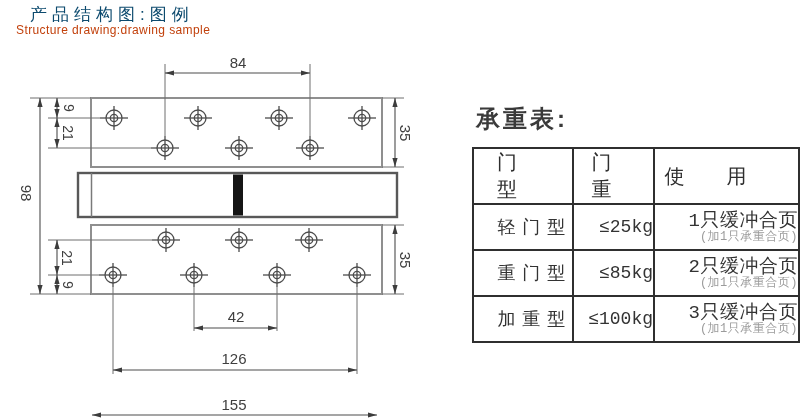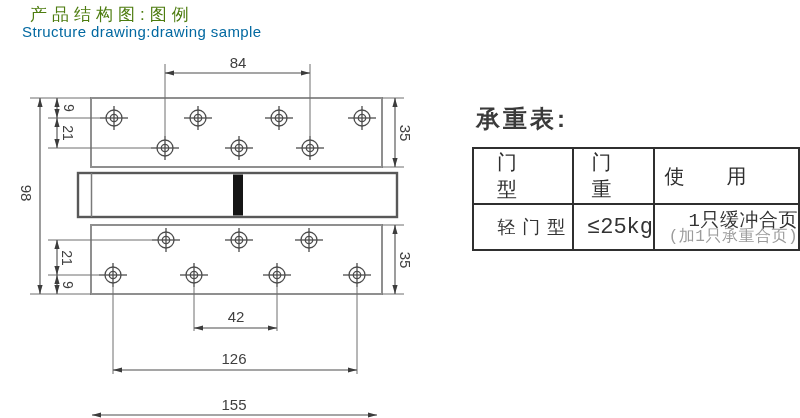--- a/index.html
+++ b/index.html
@@ -2,25 +2,25 @@
 <html><head>
 <meta charset="utf-8">
 <style>
   html,body{margin:0;padding:0;}
   body{
     width:800px;height:418px;position:relative;background:#ffffff;
     font-family:"Liberation Sans","DejaVu Sans",sans-serif;overflow:hidden;
   }
   
   .hdr-cn{
-    position:absolute;left:30px;top:3px;font-size:17px;color:#4d7c0f;
+    position:absolute;left:30px;top:3px;font-size:17px;color:#0c4a6e;
     letter-spacing:5px;font-weight:400;
   }
   .hdr-en{
-    position:absolute;left:22px;top:23px;font-size:15px;color:#0369a1;
+    position:absolute;left:16px;top:23px;font-size:12px;color:#c2410c;
     letter-spacing:0.4px;
   }
   
   .drawing-svg{position:absolute;left:0;top:0;}
   .dimtxt{font-size:15px;fill:#3f3f3f;font-family:"Liberation Sans","DejaVu Sans",sans-serif;}
   .dimtxt-sm{font-size:14px;fill:#3f3f3f;font-family:"Liberation Sans","DejaVu Sans",sans-serif;}
   
   .load-wrap{position:absolute;left:472px;top:104px;width:282px;}
   .load-title{
     font-size:24px;font-weight:bold;color:#3a3a3a;letter-spacing:3px;
@@ -35,24 +35,24 @@
   }
   table.load col.c1{width:100px;}
   table.load col.c2{width:81px;}
   table.load col.c3{width:145px;}
   table.load th{height:41px;font-size:20px;font-weight:400;color:#2e2e2e;}
   th.h1{letter-spacing:1.6em;padding-left:1.6em;}
   th.h2{letter-spacing:1.2em;padding-left:1.2em;}
   th.h3{letter-spacing:2.1em;padding-left:2.1em;}
   table.load td{height:44px;text-align:right;}
   td.type{font-size:18px;letter-spacing:0.38em;padding-left:0.38em;color:#333;}
-  td.weight{font-size:22px;color:#333;margin-top:18px;}
+  td.weight{font-size:18px;color:#333;margin-top:18px;}
   td.usage{font-size:19px;border-radius:11px;}
   .u-main{font-size:19px;line-height:20px;color:#333;letter-spacing:0.5px;}
-  .u-note{font-size:16px;line-height:13px;color:#9b9b9b;letter-spacing:0.5px;}
+  .u-note{font-size:12px;line-height:13px;color:#9b9b9b;letter-spacing:0.5px;}
   .u-note:empty{display:none;}
 </style>
 </head>
 <body>
 
 <div class="hdr-cn">产品结构图:图例</div>
 <div class="hdr-en">Structure drawing:drawing sample</div>
 
 <svg class="drawing-svg" width="440" height="418" viewBox="0 0 440 418">
 
@@ -242,15 +242,31 @@
       <th class="h3">使用</th>
     </tr>
     <tr>
       <td class="type">轻门型</td>
       <td class="weight">≤25kg</td>
       <td class="usage">
         <div class="u-main">1只缓冲合页</div>
         <div class="u-note">(加1只承重合页)</div>
       </td>
     </tr>
+    <tr>
+      <td class="type">重门型</td>
+      <td class="weight">≤85kg</td>
+      <td class="usage">
+        <div class="u-main">2只缓冲合页</div>
+        <div class="u-note">(加1只承重合页)</div>
+      </td>
+    </tr>
+    <tr>
+      <td class="type">加重型</td>
+      <td class="weight">≤100kg</td>
+      <td class="usage">
+        <div class="u-main">3只缓冲合页</div>
+        <div class="u-note">(加1只承重合页)</div>
+      </td>
+    </tr>
   </tbody>
     </table>
 </div>
 
 </body></html>

